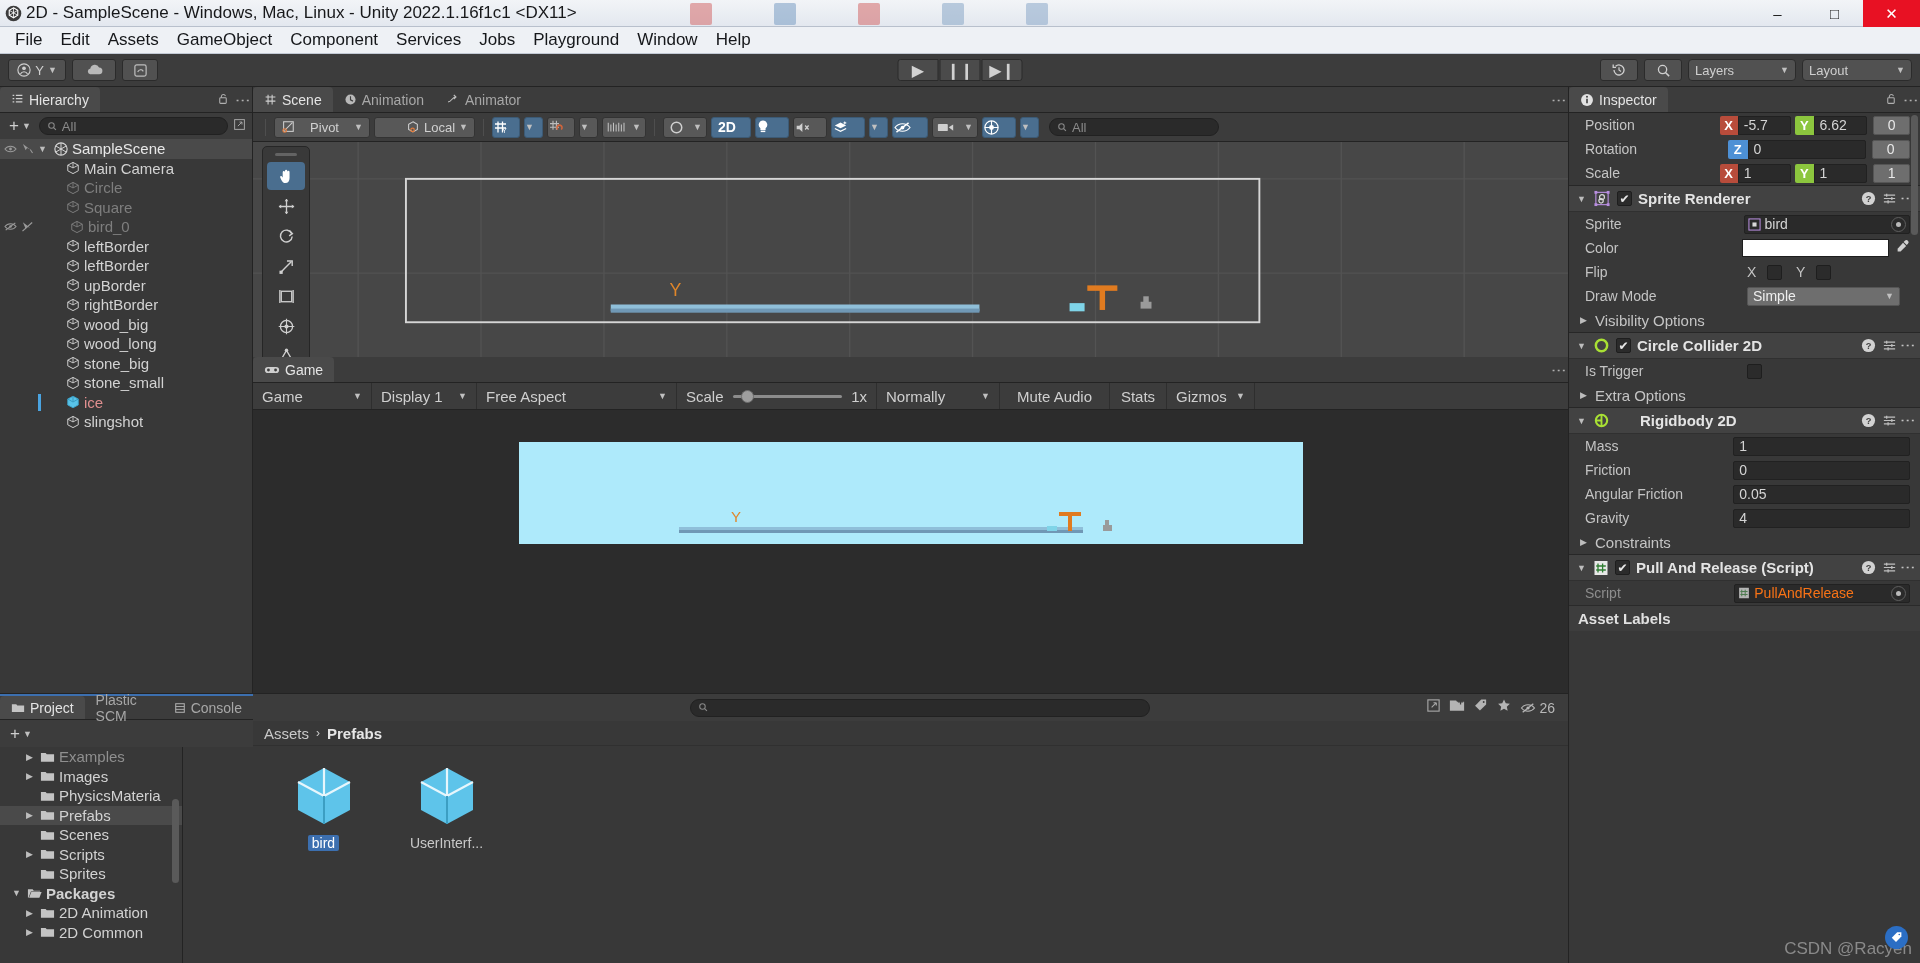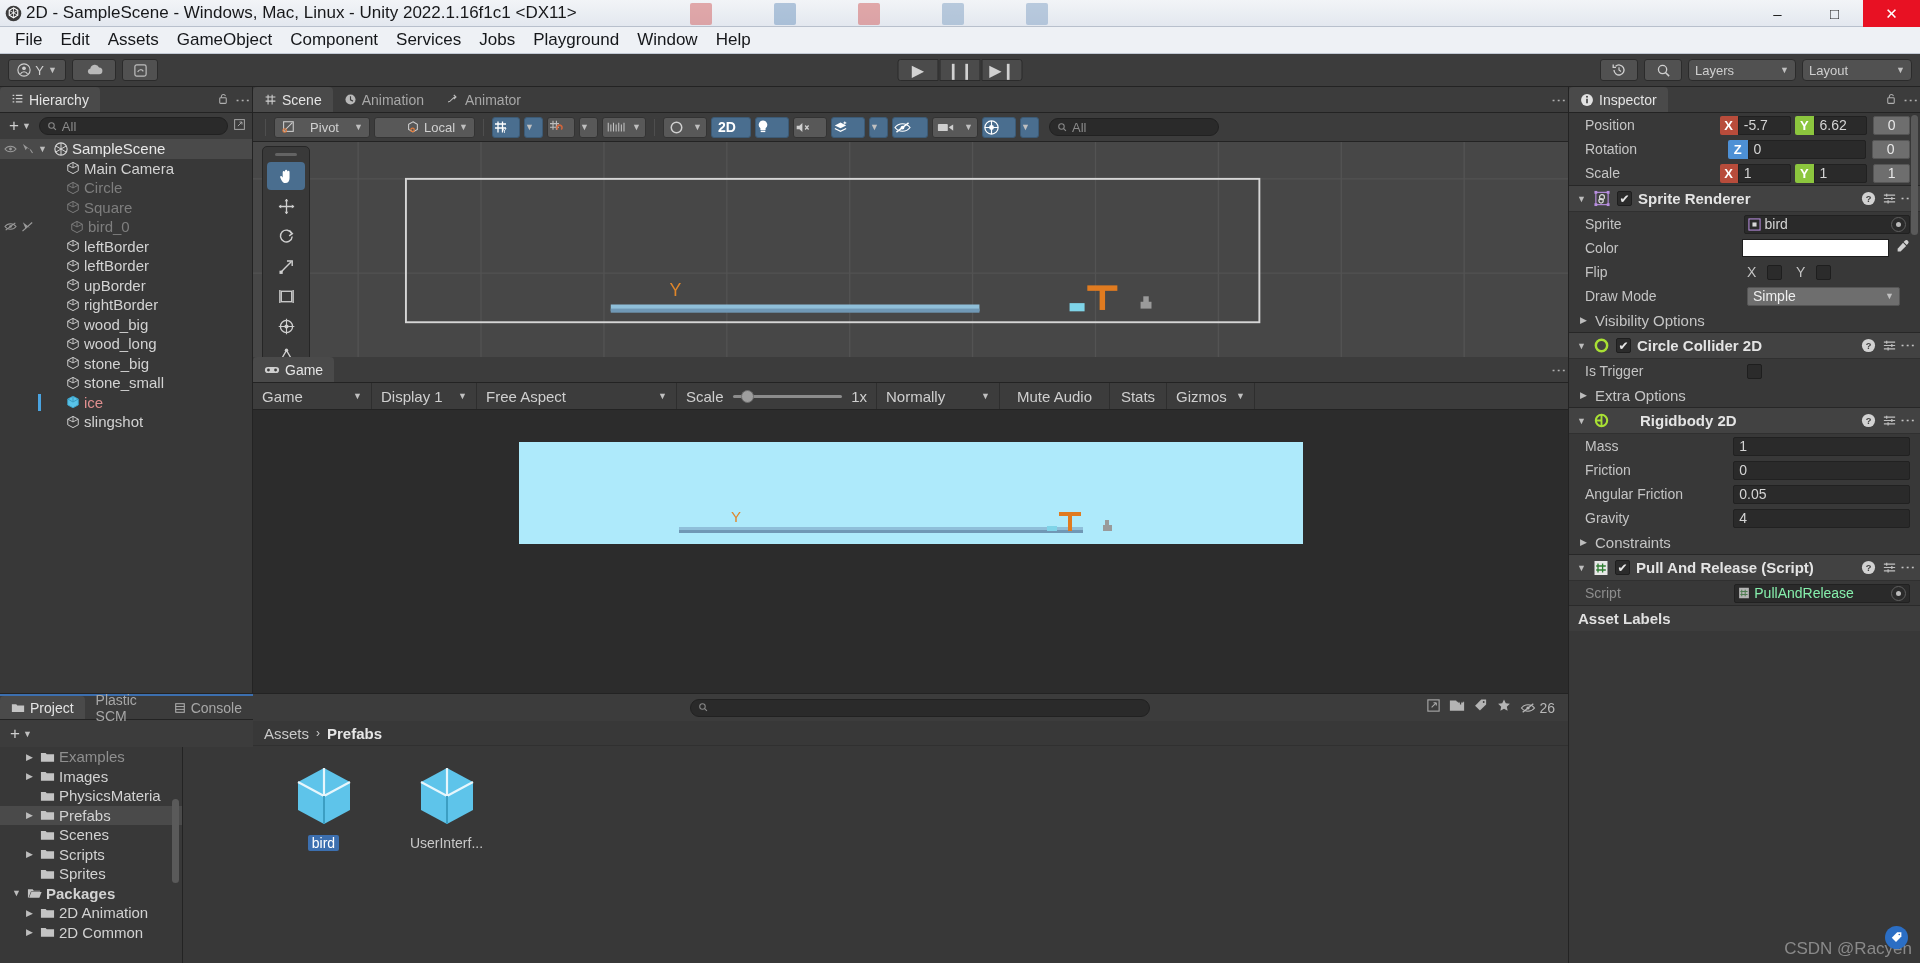--- a/index.html
+++ b/index.html
@@ -1132,21 +1132,21 @@
           <span class="hicon">
             <svg width="15" height="15" viewBox="0 0 16 16">
                 <path d="M2 4.5h12M2 8h12M2 11.5h12" stroke="#c0c0c0" stroke-width="1.3"></path>
                 <path d="M5 2.8v3.4M10.5 6.3v3.4M6.5 9.8v3.4" stroke="#c0c0c0" stroke-width="1.3"></path>
               </svg>
           </span>
           <span class="kebab">⋮</span>
         </div>
         <div class="irow">
           <span class="ilabel" style="color:#8d8d8d">Script</span>
-          <span class="objfield" style="width:190px;color:#86efac">
+          <span class="objfield" style="width:190px;color:#f97316">
             <svg width="12" height="12" viewBox="0 0 16 16">
                 <rect x="1.5" y="1" width="13" height="14" fill="#b5b5b5"></rect>
                 <path d="M5 3.6v8.8M9.6 3.6v8.8M3.2 6h9.6M3.2 10h9.6" stroke="#4c7a4e" stroke-width="1.3"></path>
               </svg>
             <span>PullAndRelease</span>
             <span class="dotbtn">
                 <i></i>
               </span>
           </span>
         </div>

